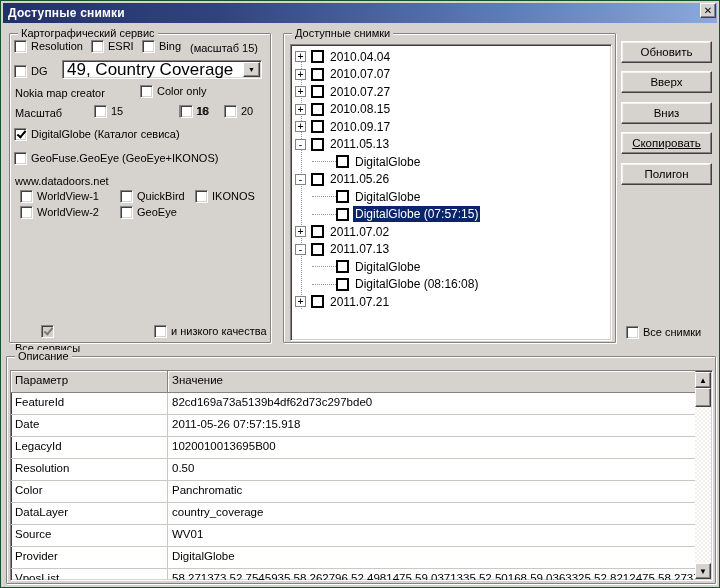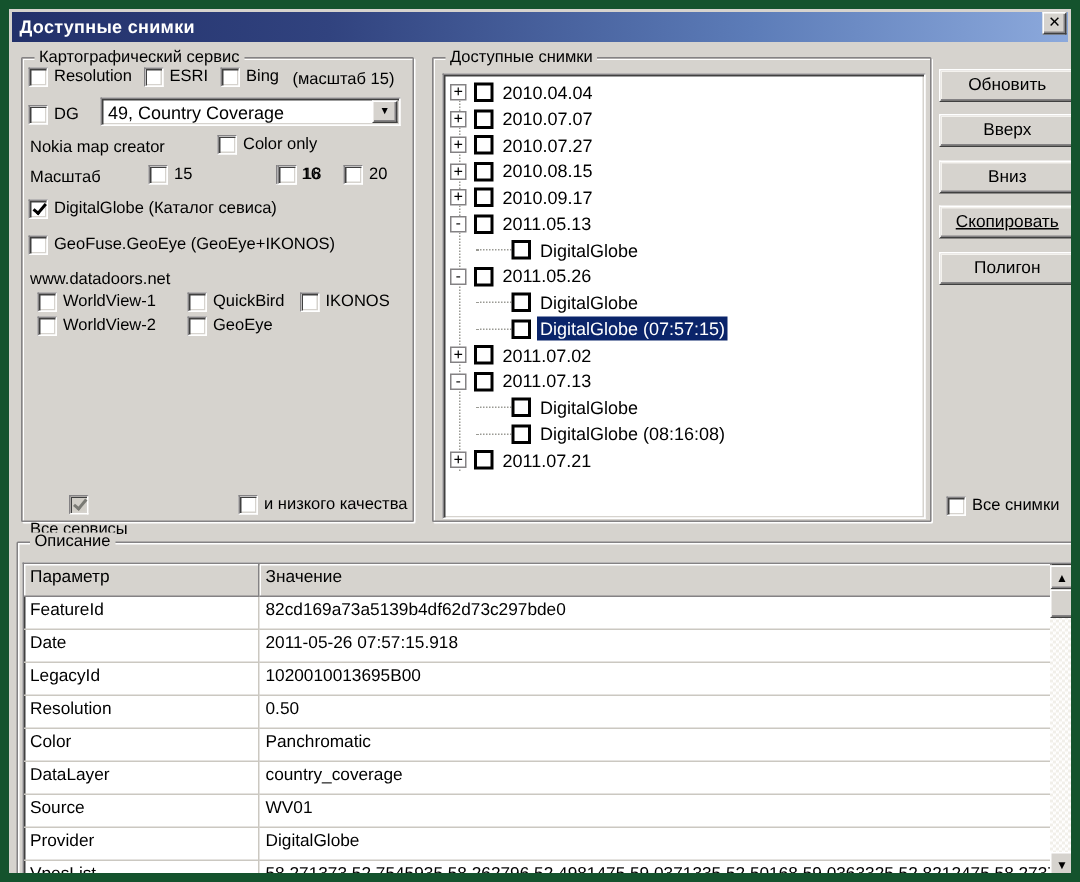--- a/index.html
+++ b/index.html
@@ -1,21 +1,21 @@
 <!DOCTYPE html>
 <html><head>
 <meta charset="utf-8">
 <style>
   * { box-sizing: border-box; }
   html,body { margin:0; padding:0; background:#808080; }
   body { font-family:"Liberation Sans","DejaVu Sans",sans-serif; font-size:11px; color:#000; }
 
   .window {
     position:relative; width:720px; height:588px;
-    background:#d6d3ce; border:6px solid #14532d; overflow:hidden;
+    background:#d6d3ce; border:1px solid #14532d; overflow:hidden;
   }
 
   
   .titlebar {
     position:absolute; left:2px; top:2px; right:2px; height:20px;
     background:linear-gradient(90deg,#22306a 0%, #31437f 30%, #5c7cb8 70%, #8ca9dc 100%);
     display:flex; align-items:center; padding-left:5px;
   }
   .titlebar .title { color:#fff; font-weight:bold; font-size:12px; letter-spacing:.2px; }
   .close-btn {
@@ -54,21 +54,21 @@
   .cbrow { position:absolute; display:flex; align-items:center; gap:4px; white-space:nowrap; }
   .cbrow .lbl { line-height:13px; }
 
   
   .combo {
     position:absolute; background:#fff; height:19px;
     border:1px solid; border-color:#848284 #fff #fff #848284;
     box-shadow:inset 1px 1px 0 #404040, inset -1px -1px 0 #d6d3ce;
     display:flex; align-items:center;
   }
-  .combo .combo-text { flex:1; padding:0 2px 0 4px; font-size:12px; overflow:hidden; white-space:nowrap; }
+  .combo .combo-text { flex:1; padding:0 2px 0 4px; font-size:17px; overflow:hidden; white-space:nowrap; }
   .combo .combo-btn {
     width:17px; height:15px; margin-right:1px; flex:none;
     background:#d6d3ce; border:1px solid; border-color:#fff #404040 #404040 #fff;
     box-shadow:inset -1px -1px 0 #848284;
     display:flex; align-items:center; justify-content:center; font-size:7px; color:#000;
   }
 
   
   .tree {
     position:absolute; left:6px; top:10px; width:322px; height:297px; background:#fff;

